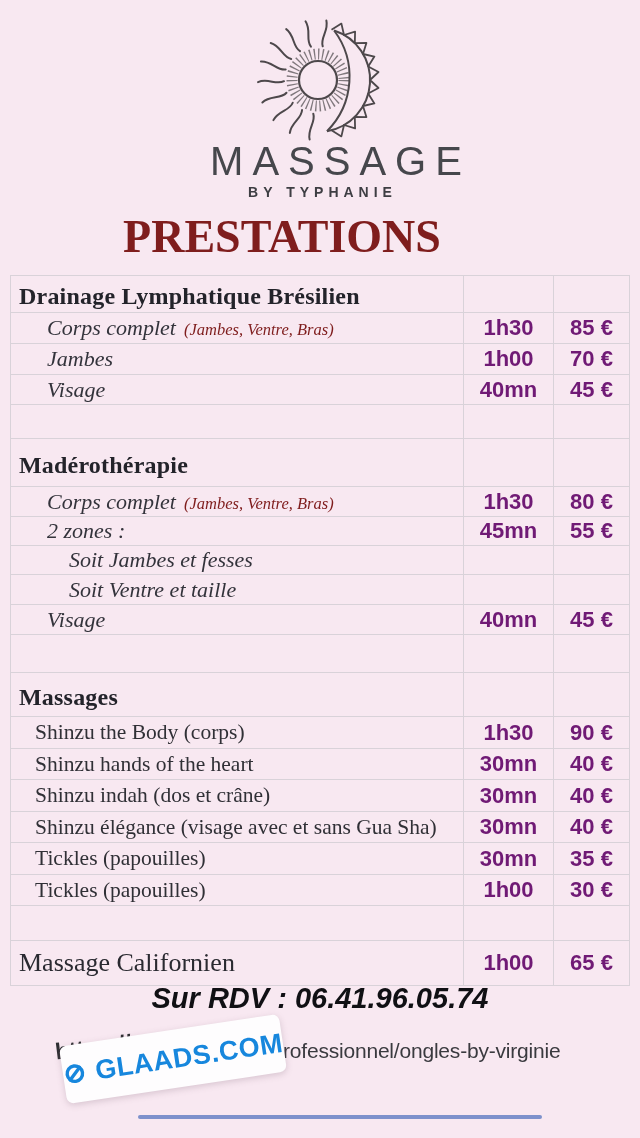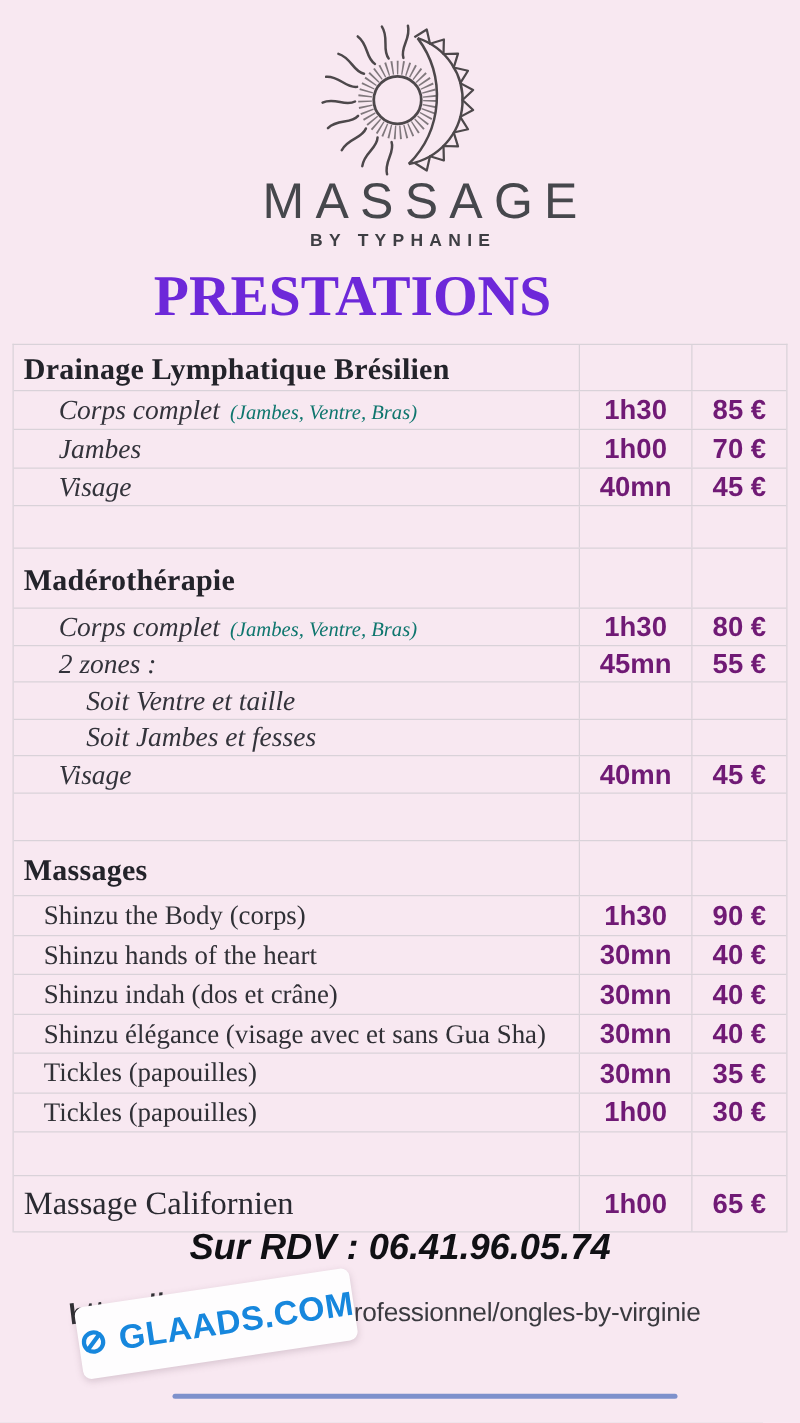--- a/index.html
+++ b/index.html
@@ -16,34 +16,34 @@
         overflow:hidden;font-family:var(--serif);}
   
   .logo{position:absolute;left:238px;top:18px;width:164px;height:128px;}
   .brand-name{position:absolute;left:16px;top:139px;width:640px;text-align:center;
     font-family:var(--sans);font-weight:300;font-size:40px;letter-spacing:9px;
     color:#46474c;padding-left:9px;box-sizing:border-box;}
   .brand-tagline{position:absolute;left:0;top:184px;width:640px;text-align:center;
     font-family:var(--sans);font-weight:600;font-size:14px;letter-spacing:5px;
     color:#3e3e43;padding-left:5px;box-sizing:border-box;}
   .page-title{position:absolute;left:0;top:210px;width:564px;text-align:center;
-    font-family:var(--serif);font-weight:700;font-size:46px;color:#6d28d9;letter-spacing:0;}
+    font-family:var(--serif);font-weight:700;font-size:46px;color:#7f1d1d;letter-spacing:0;}
   
   .menu{position:absolute;left:10px;top:275px;width:618px;
         border-top:1px solid var(--line);border-left:1px solid var(--line);border-right:1px solid var(--line);}
   .row{display:flex;box-sizing:border-box;border-bottom:1px solid var(--line);}
   .cell{box-sizing:border-box;display:flex;align-items:center;overflow:hidden;}
   .cname{width:452px;}
   .cdur{width:90px;border-left:1px solid var(--line);justify-content:center;}
   .cprice{width:76px;border-left:1px solid var(--line);justify-content:center;}
   .cdur,.cprice{font-family:var(--sans);font-weight:600;font-size:22px;color:#701a75;}
   .row.section .label{font-weight:700;font-size:24px;color:#23232a;padding-left:8px;letter-spacing:.2px;}
   .row.section .cname{padding-top:5px;}
   .row.it .label{font-style:italic;font-size:22px;color:#33333b;padding-left:36px;}
-  .row.it .note{font-style:italic;font-size:16.5px;color:#0f766e;margin-left:8px;position:relative;top:2px;}
+  .row.it .note{font-style:italic;font-size:16.5px;color:#7f1d1d;margin-left:8px;position:relative;top:2px;}
   .row.sub .label{font-style:italic;font-size:22px;color:#33333b;padding-left:58px;}
   .row.reg .label{font-size:21.5px;color:#303036;padding-left:24px;}
   .row.big .label{font-size:26px;color:#2a2a31;padding-left:8px;}
   
   .booking{position:absolute;left:0;top:982px;width:640px;text-align:center;
     font-family:var(--sans);font-weight:700;font-style:italic;font-size:29px;color:#101014;}
   .url-prefix{position:absolute;left:55px;top:1034px;font-family:var(--sans);font-weight:700;
     font-size:23px;color:#2f2f33;transform:rotate(-7deg);}
   .url-suffix{position:absolute;left:283px;top:1039px;font-family:var(--sans);font-weight:500;
     font-size:21px;color:#3a3a3f;letter-spacing:-.2px;}
@@ -143,31 +143,31 @@
     </div>
 
     <div class="row it" style="height:29px">
       <div class="cell cname">
           <span class="label">2 zones :</span>
         </div>
       <div class="cell cdur">45mn</div>
       <div class="cell cprice">55 €</div>
     </div>
 
+    <div class="row sub" style="height:29px">
+      <div class="cell cname">
+          <span class="label">Soit Jambes et fesses</span>
+        </div>
+      <div class="cell cdur"></div>
+      <div class="cell cprice"></div>
+    </div>
+
     <div class="row sub" style="height:30px">
       <div class="cell cname">
           <span class="label">Soit Ventre et taille</span>
-        </div>
-      <div class="cell cdur"></div>
-      <div class="cell cprice"></div>
-    </div>
-
-    <div class="row sub" style="height:29px">
-      <div class="cell cname">
-          <span class="label">Soit Jambes et fesses</span>
         </div>
       <div class="cell cdur"></div>
       <div class="cell cprice"></div>
     </div>
 
     <div class="row it" style="height:30px">
       <div class="cell cname">
           <span class="label">Visage</span>
         </div>
       <div class="cell cdur">40mn</div>

